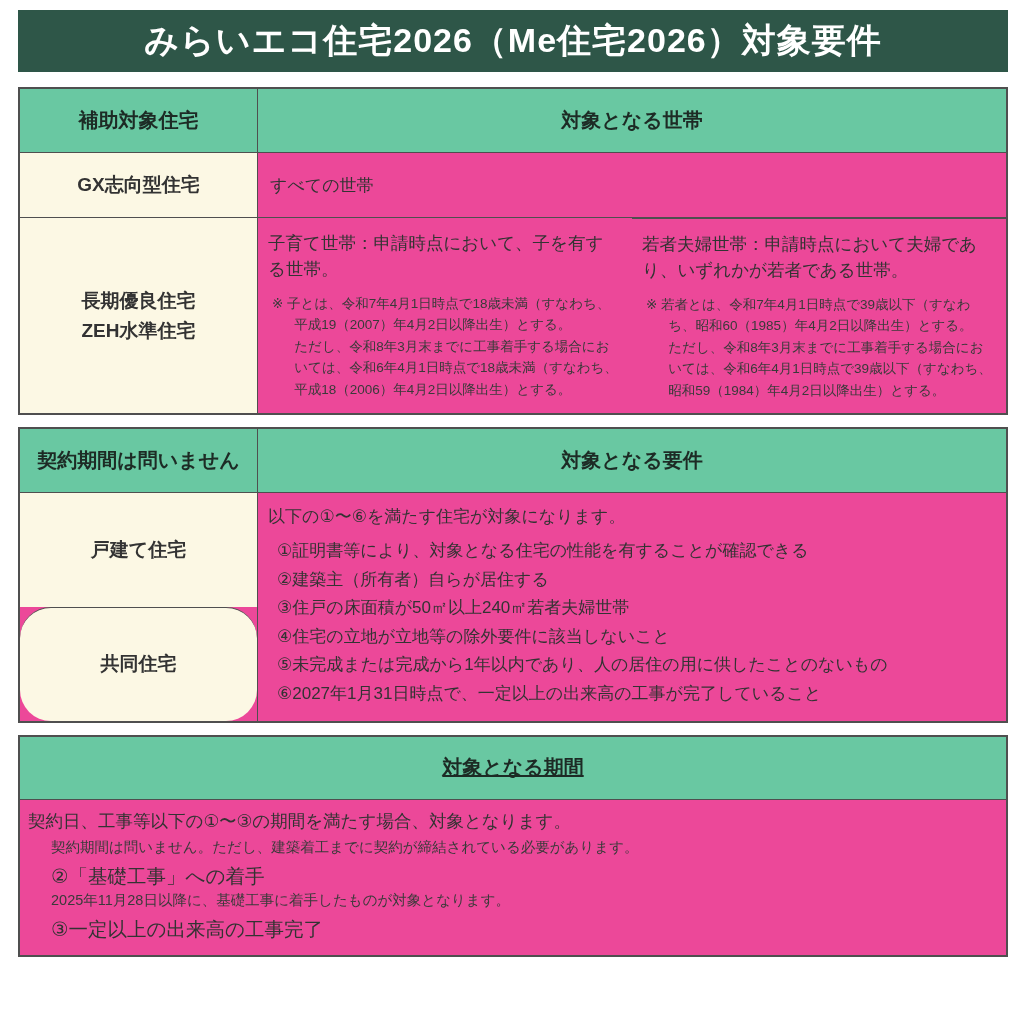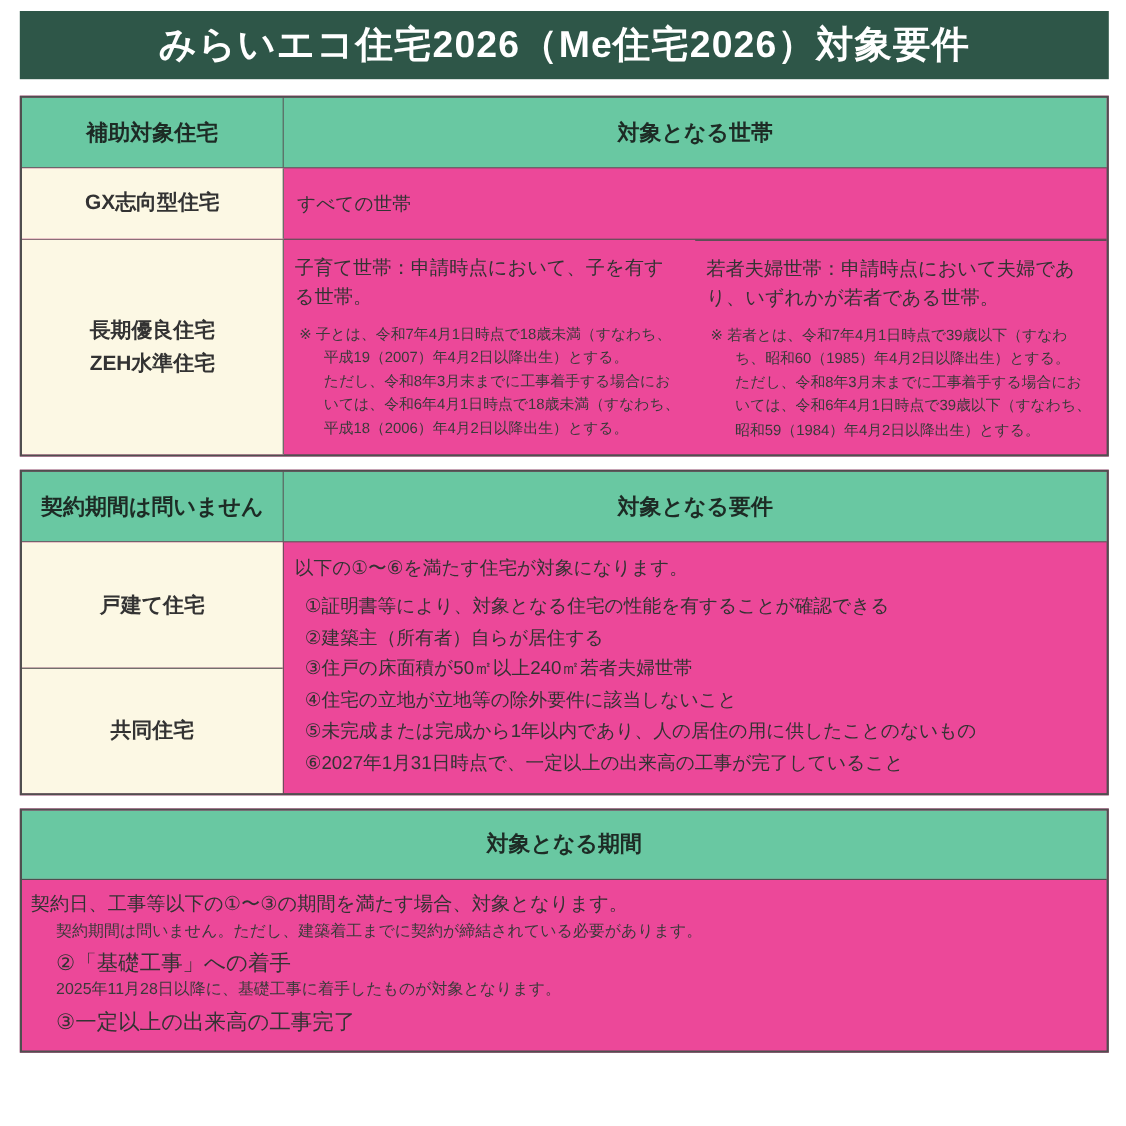--- a/index.html
+++ b/index.html
@@ -49,25 +49,25 @@
   .t2-body{display:flex;border-top:1px solid var(--border);}
   .t2-left{width:238px;flex:0 0 238px;border-right:1px solid var(--border);
     display:flex;flex-direction:column;}
   .t2-left-cell{flex:1 1 auto;background:var(--cream-bg);font-weight:bold;font-size:19px;
     display:flex;align-items:center;justify-content:center;}
   .t2-left-cell + .t2-left-cell{border-top:1px solid var(--border);}
   .t2-right{flex:1 1 auto;padding:10px 12px 12px 10px;}
   .t2-intro{font-size:17px;margin:2px 0 8px 0;line-height:1.4;}
   .t2-item{font-size:17px;line-height:1.68;padding-left:9px;}
   .t2-left-cell.first{min-height:97px;}
-  .t2-left-cell.second{min-height:114px;}
+  .t2-left-cell.second{min-height:114px;border-radius:31px;}
 
   
   .t3-header{min-height:62px;background:var(--header-bg);color:var(--header-text);
-    font-weight:bold;font-size:20px;display:flex;align-items:center;justify-content:center;}
+    font-weight:bold;font-size:20px;display:flex;align-items:center;justify-content:center;text-decoration:underline;}
   .t3-body{border-top:1px solid var(--border);padding:9px 12px 12px 8px;}
   .t3-intro{font-size:17.5px;line-height:1.45;margin-bottom:3px;}
   .t3-section{margin-left:23px;}
   .t3-heading{font-size:19.5px;line-height:1.45;margin-top:3px;}
   .t3-note{font-size:14.5px;line-height:1.5;color:#3a3a3a;}
 </style>
 </head>
 <body>
 
 <div class="page">

